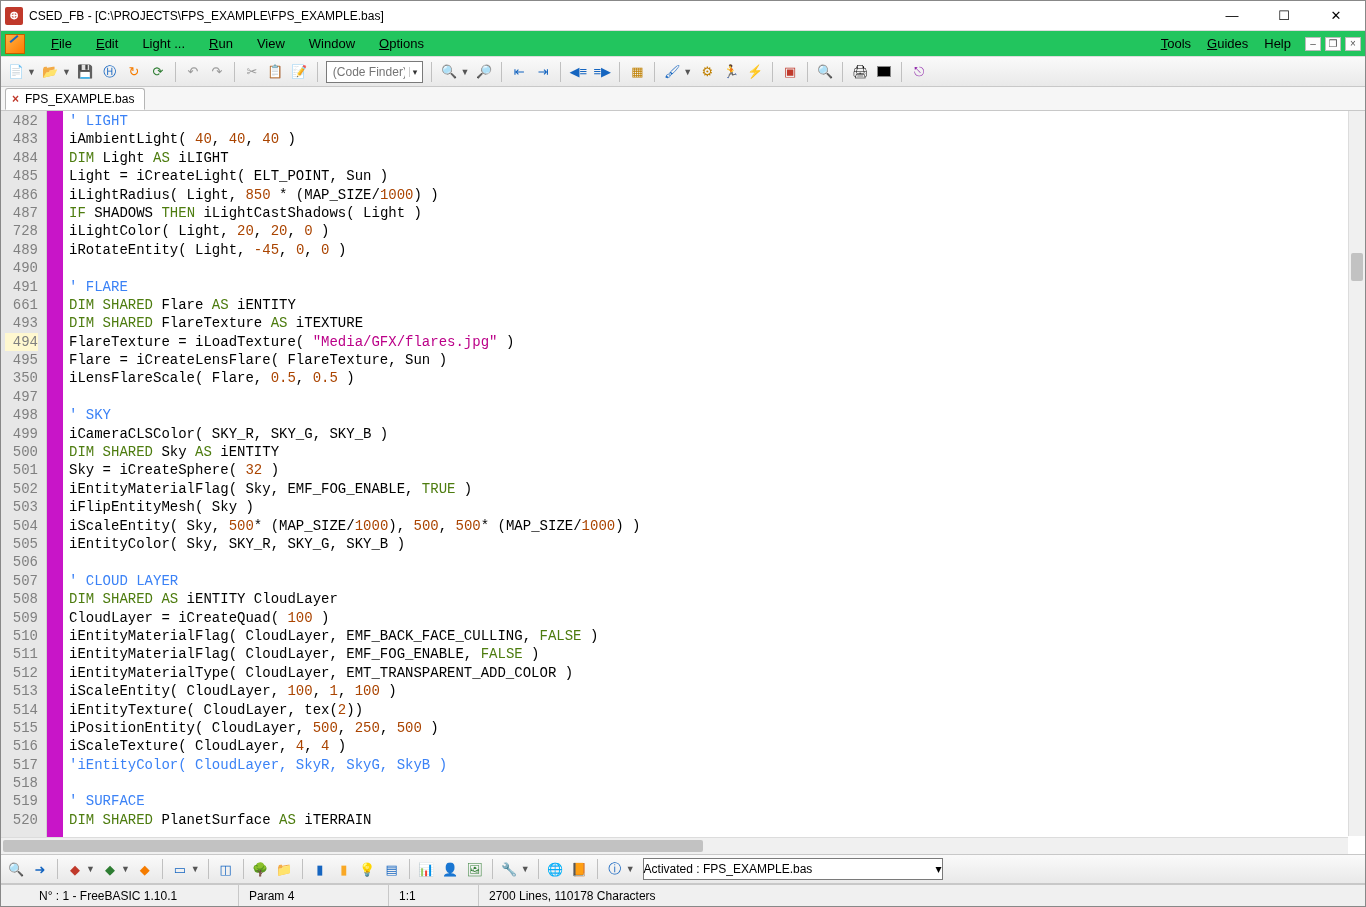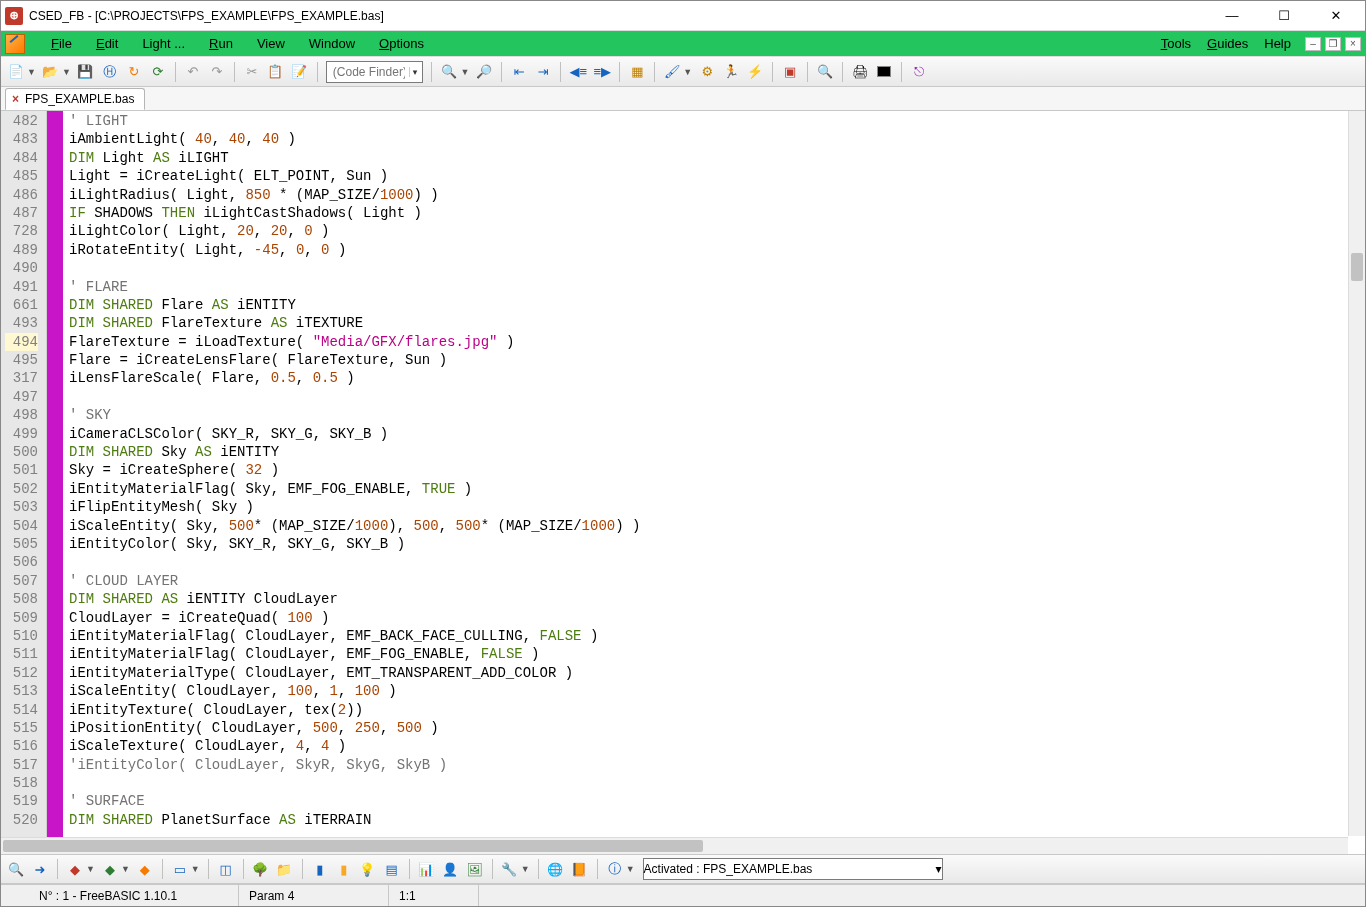--- a/index.html
+++ b/index.html
@@ -135,21 +135,21 @@
 .margin {
   width:16px;
   background:#c815c8;
 }
 .code {
   padding: 1px 0 0 6px;
   white-space: pre;
   color:#000;
 }
 .code .row { height:18.4px; }
-.c-com { color: #737373; text-align: center; }
+.c-com { color: #3b82f6; text-align: center; }
 .c-kw  { color: #4d7c0f; }
 .c-num { color: #aa4400; }
 .c-str { color: #bb0088; }
 .vsb {
   position:absolute; right:0; top:0; bottom:18px; width:17px;
   background:#f0f0f0; border-left:1px solid #dcdcdc;
 }
 .vsb .thumb { position:absolute; left:2px; right:2px; top:142px; height:28px; background:#c2c2c2; border-radius:2px; }
 .hsb {
   position:absolute; left:0; right:17px; bottom:0; height:17px;
@@ -295,21 +295,21 @@
         <div class="ln">486</div>
         <div class="ln">487</div>
         <div class="ln">728</div>
         <div class="ln">489</div>
         <div class="ln">490</div>
         <div class="ln">491</div>
         <div class="ln">661</div>
         <div class="ln">493</div>
         <div class="ln cur">494</div>
         <div class="ln">495</div>
-        <div class="ln">317</div>
+        <div class="ln">350</div>
         <div class="ln">497</div>
         <div class="ln">498</div>
         <div class="ln">499</div>
         <div class="ln">500</div>
         <div class="ln">501</div>
         <div class="ln">502</div>
         <div class="ln">503</div>
         <div class="ln">504</div>
         <div class="ln">505</div>
         <div class="ln">506</div>
@@ -379,13 +379,14 @@
   <div class="activated-box">
     <span>Activated :  FPS_EXAMPLE.bas</span>
     <span>▾</span>
   </div>
 </div>
 
 <div class="statusbar">
   <div class="status-cell" style="width:210px;margin-left:28px;">N° : 1  -  FreeBASIC  1.10.1</div>
   <div class="status-cell param">Param 4</div>
   <div class="status-cell pos">1:1</div>
+  <div class="status-cell info">2700 Lines,   110178 Characters</div>
 </div>
 
 </body></html>

